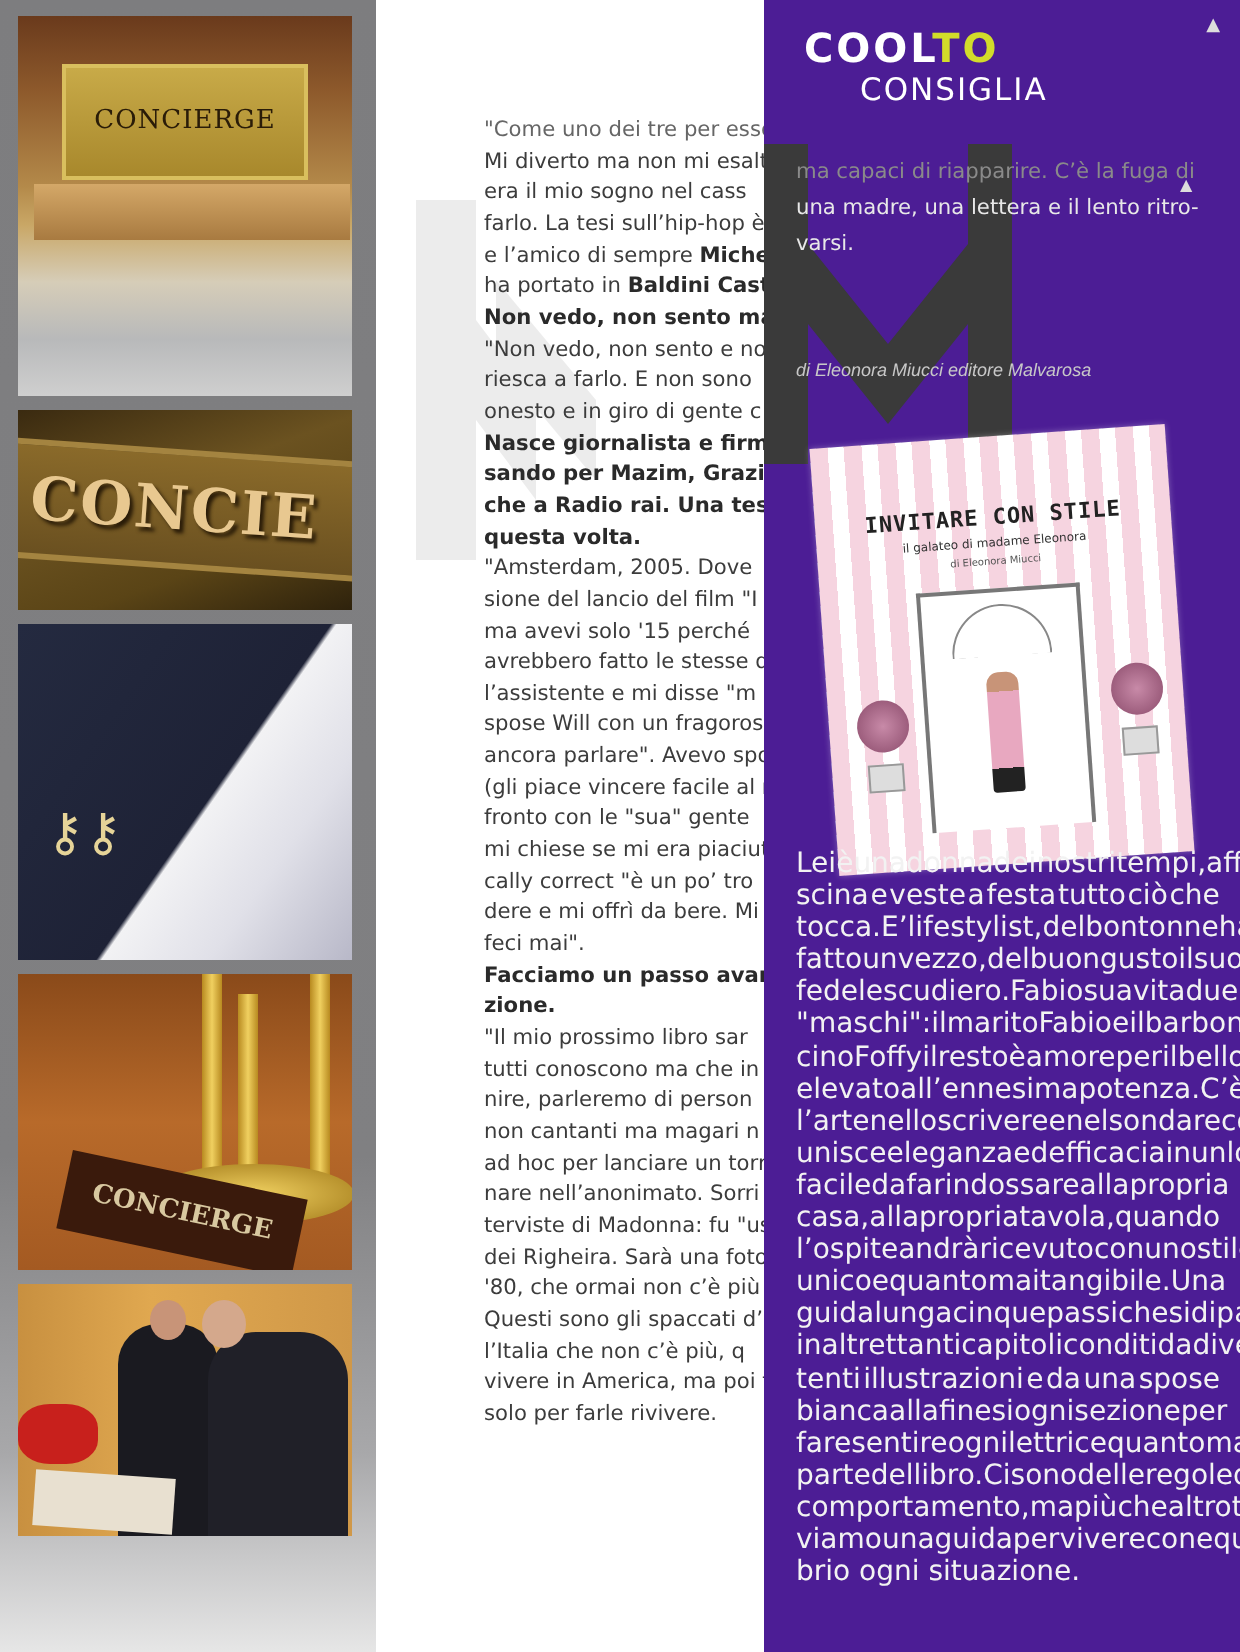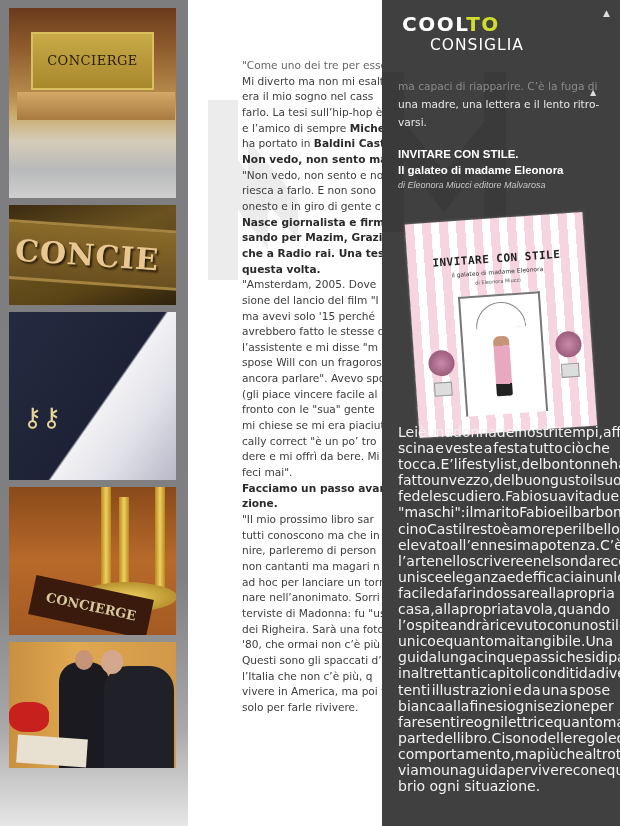--- a/index.html
+++ b/index.html
@@ -60,21 +60,21 @@
       position: absolute; left: 54px; top: 58px; width: 200px;
       font-family: "DejaVu Sans", sans-serif; font-size: 10.6px; line-height: 15.65px; color: #3c3c3c;
       white-space: nowrap;
     }
     .article-text .line { display: block; }
     .article-text .b { font-weight: bold; color: #2a2a2a; }
     .article-text .lite { color: #666; }
 
     
     .panel {
-      position: absolute; left: 382px; top: 0; width: 238px; height: 826px; background: #404040; overflow: hidden;
+      position: absolute; left: 382px; top: 0; width: 238px; height: 826px; background: #4c1d95; overflow: hidden;
     }
     .panel-m {
       position: absolute; left: 0; top: 72px; width: 124px; height: 160px;
     }
     .brand { position: absolute; left: 20px; top: 12px; }
     .brand-top { font-family: "DejaVu Sans", sans-serif; font-weight: bold; font-size: 20px; letter-spacing: 1.5px; line-height: 24px; }
     .brand-top .w { color: #fff; }
     .brand-top .y { color: #d2dc2a; }
     .brand-bottom { font-family: "DejaVu Sans", sans-serif; font-size: 15.5px; color: #fff; letter-spacing: 1px; margin-left: 28px; line-height: 18px; }
     .scroll-up { position: absolute; right: 10px; top: 8px; color: #ddd; font-size: 9px; }
@@ -208,24 +208,20 @@
   </div>
   <div class="scroll-up">▲</div>
   <div class="scroll-thumb">▲</div>
 
   <div class="panel-intro" id="panel-intro">
       <div class="faded">ma capaci di riapparire. C’è la fuga di</div>
       <div>una madre, una lettera e il lento ritro-</div>
       <div>varsi.</div>
     </div>
 
-  <div class="book-title">
-    <div>INVITARE CON STILE.</div>
-    <div>Il galateo di madame Eleonora</div>
-  </div>
   <div class="book-author">di Eleonora Miucci editore Malvarosa</div>
 
   <div class="cover">
     <div class="cover-title">INVITARE CON STILE</div>
     <div class="cover-sub">il galateo di madame Eleonora</div>
     <div class="cover-auth">di Eleonora Miucci</div>
     <div class="cover-door">
       <div class="cover-arch"></div>
       <div class="cover-lady"></div>
     </div>
@@ -288,21 +284,21 @@
         <span>"maschi":</span>
         <span>il</span>
         <span>marito</span>
         <span>Fabio</span>
         <span>e</span>
         <span>il</span>
         <span>barbon-</span>
       </div>
       <div class="line just">
         <span>cino</span>
-        <span>Cast</span>
+        <span>Foffy</span>
         <span>il</span>
         <span>resto</span>
         <span>è</span>
         <span>amore</span>
         <span>per</span>
         <span>il</span>
         <span>bello</span>
       </div>
       <div class="line just">
         <span>elevato</span>

